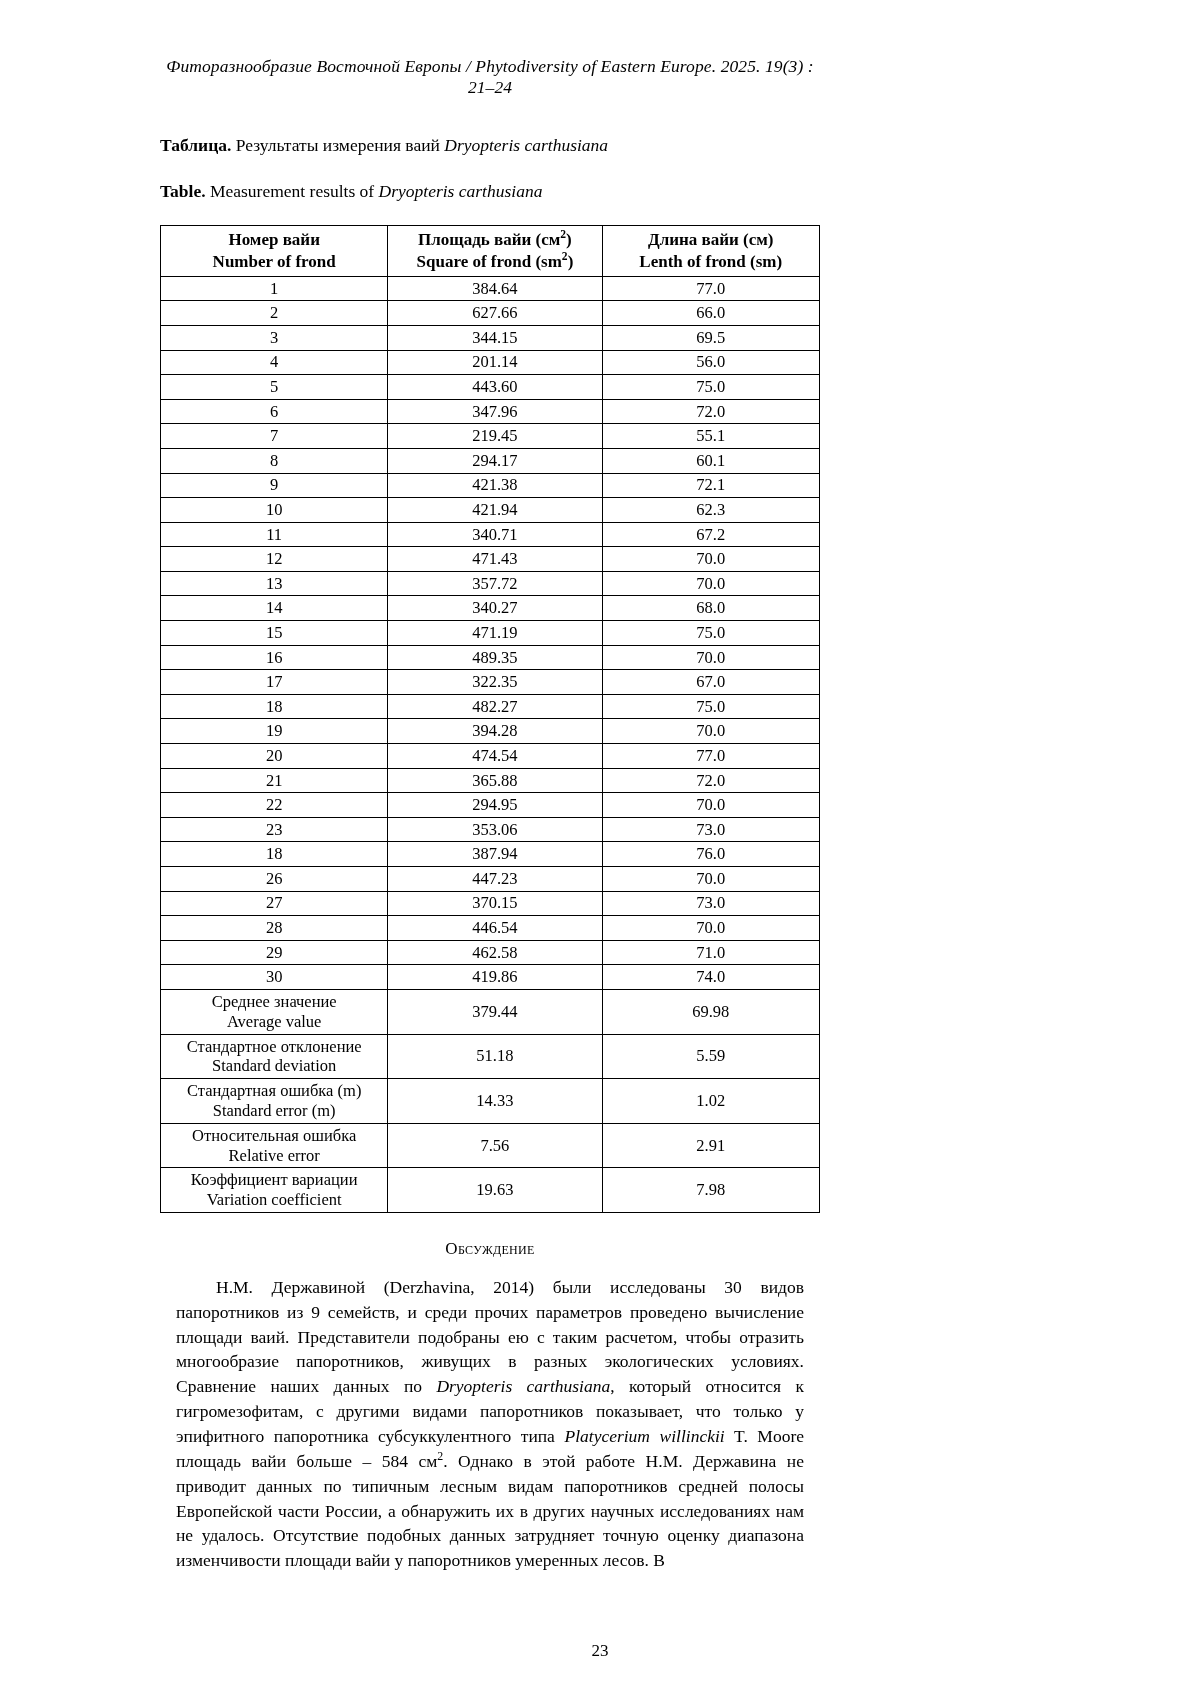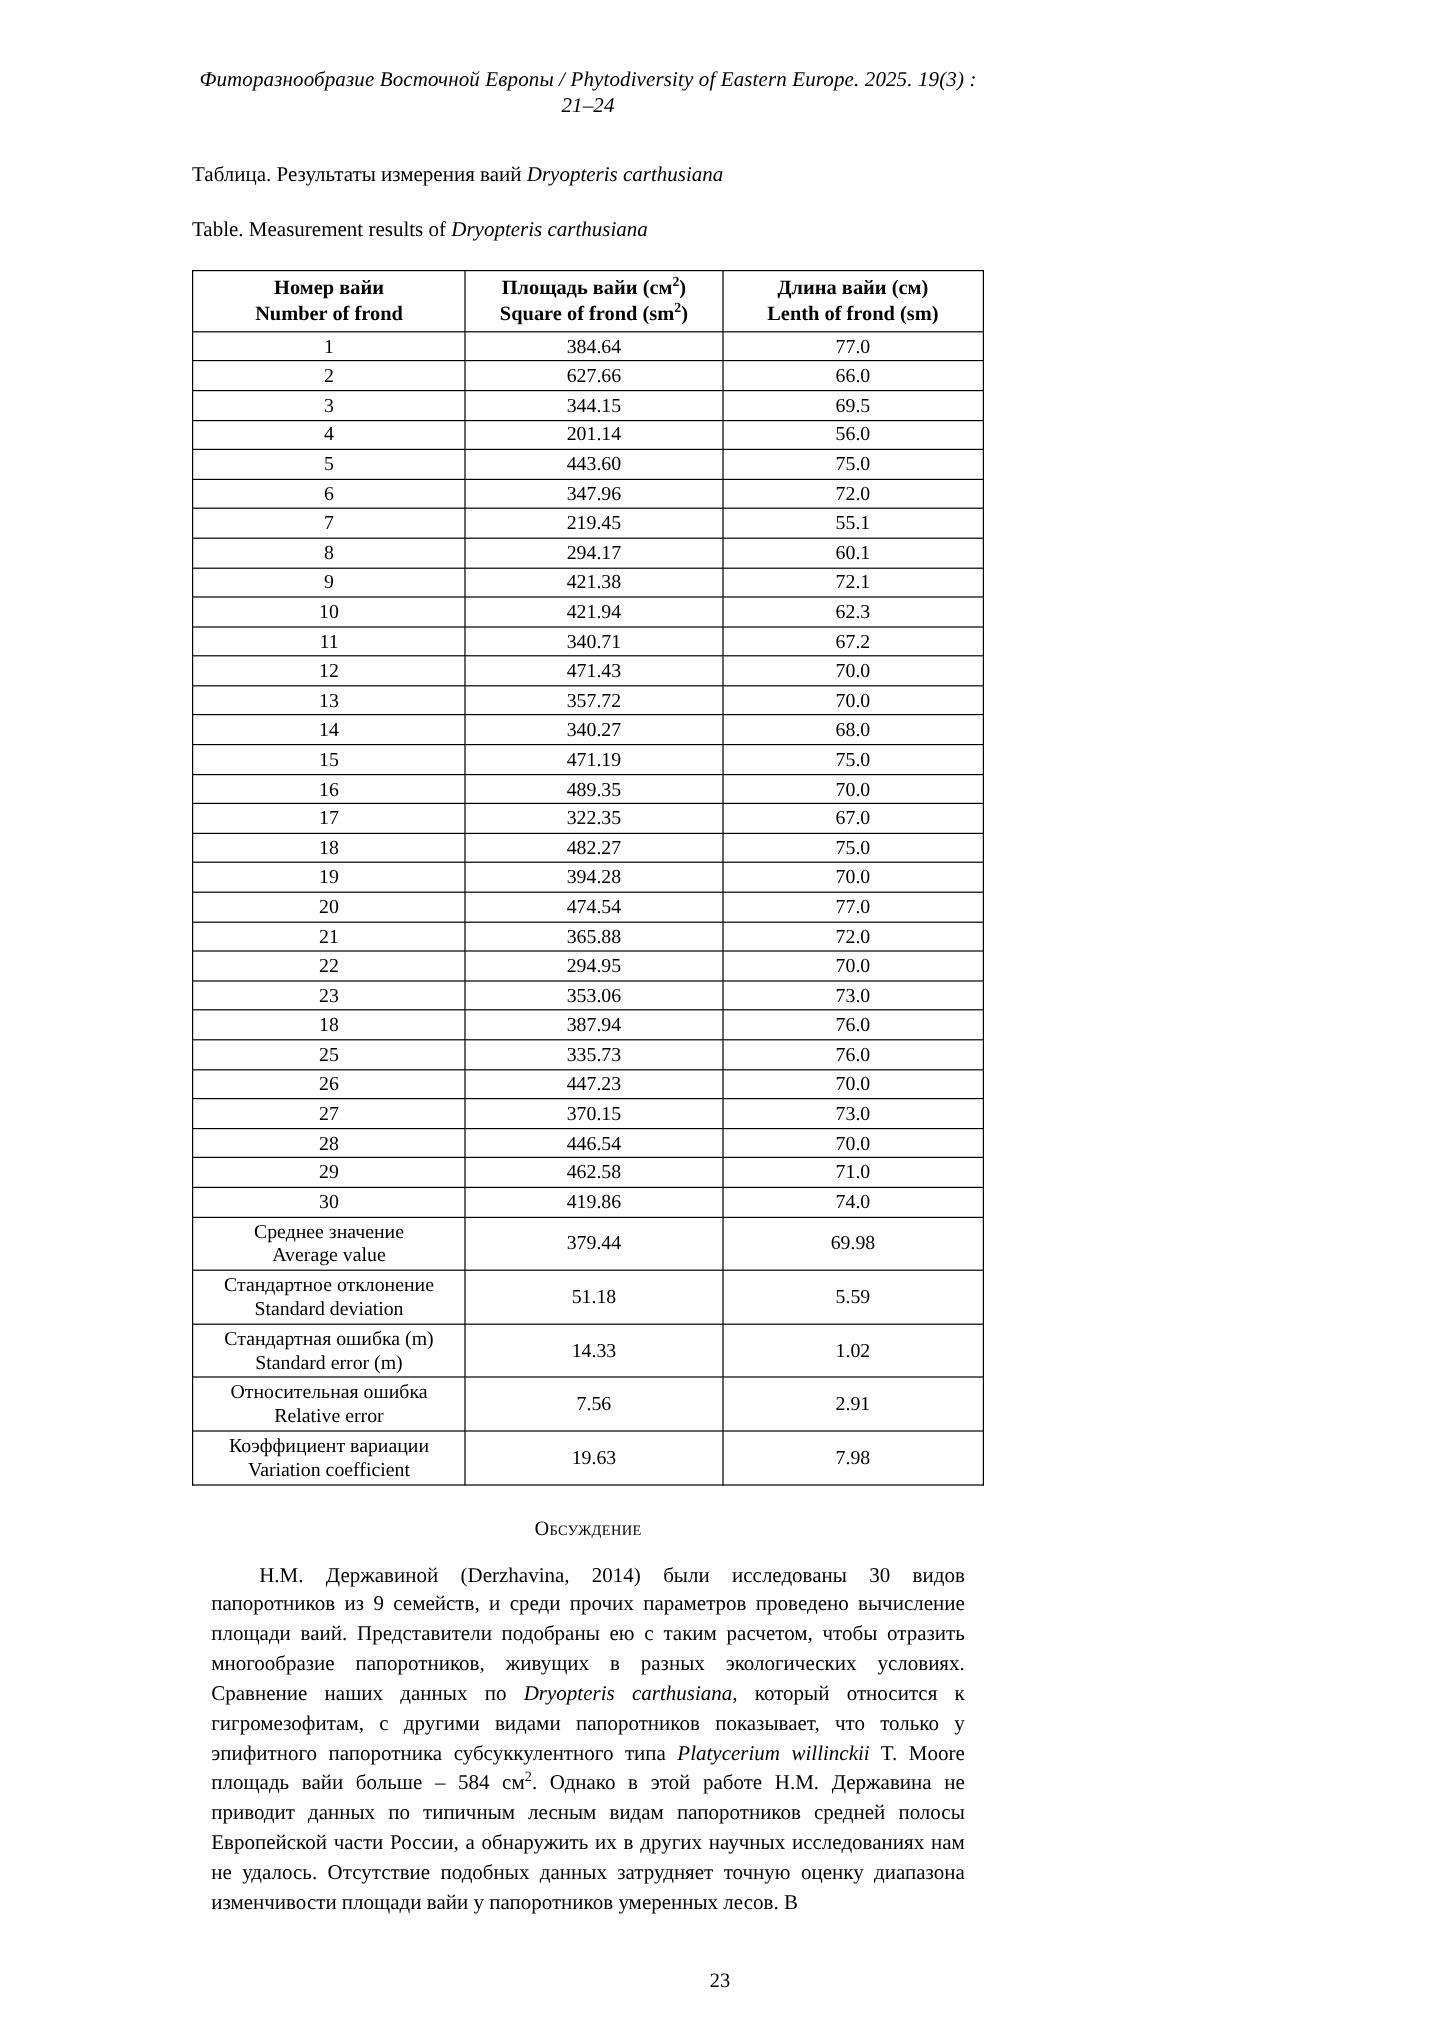--- a/index.html
+++ b/index.html
@@ -27,21 +27,21 @@
     font-size: 17.5px;
     letter-spacing: 0.1px;
     margin-bottom: 36px;
   }
   .caption {
     font-size: 17.5px;
     margin: 0 0 22px 0;
     line-height: 1.35;
   }
   .caption .lead {
-    font-weight: normal;
+    font-weight: bold;
   }
   .caption .ital {
     font-style: italic;
   }
   table.data {
     border-collapse: collapse;
     width: 100%;
     table-layout: fixed;
     font-size: 16.5px;
     margin-top: 1px;
@@ -252,25 +252,20 @@
           <td>23</td>
           <td>353.06</td>
           <td>73.0</td>
         </tr>
         <tr>
           <td>18</td>
           <td>387.94</td>
           <td>76.0</td>
         </tr>
         <tr>
-          <td>25</td>
-          <td>335.73</td>
-          <td>76.0</td>
-        </tr>
-        <tr>
           <td>26</td>
           <td>447.23</td>
           <td>70.0</td>
         </tr>
         <tr>
           <td>27</td>
           <td>370.15</td>
           <td>73.0</td>
         </tr>
         <tr>

